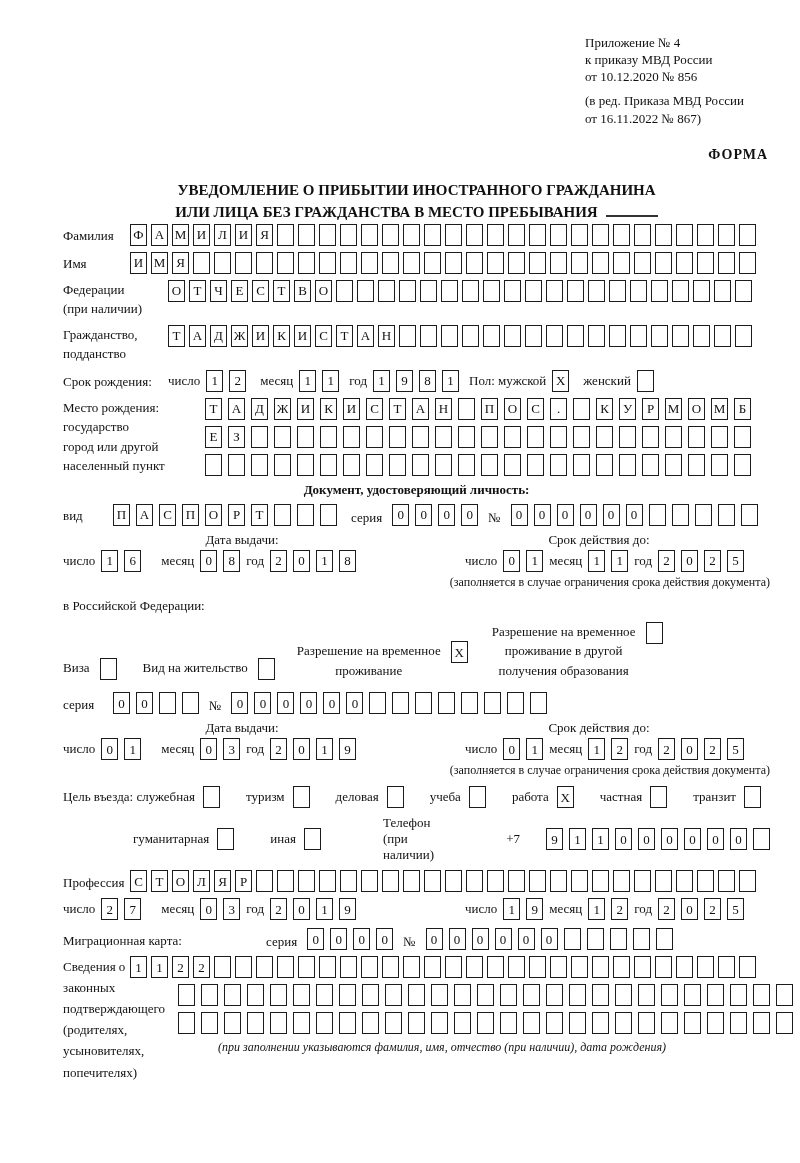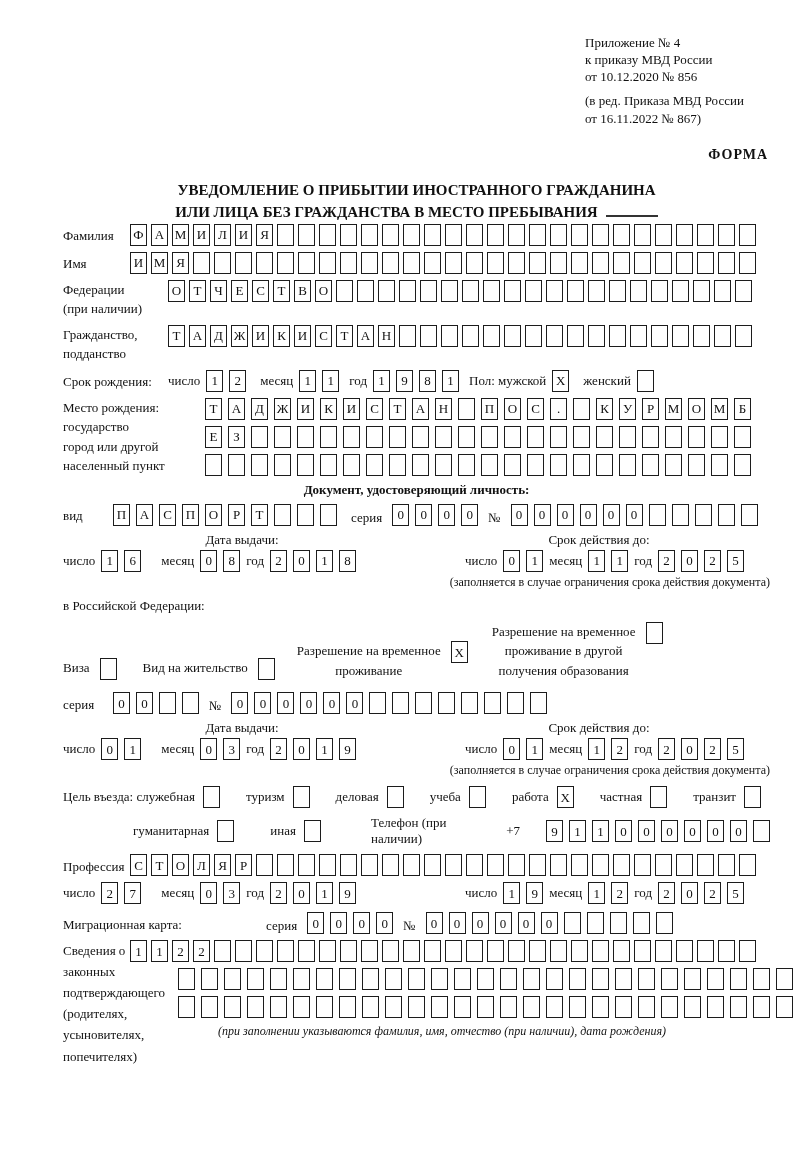--- a/index.html
+++ b/index.html
@@ -22,21 +22,21 @@
   .lbl{flex-shrink:0;line-height:1.5;}
   .w67{width:67px}.w105{width:105px}.w142{width:142px}.w50{width:50px}
   .boxes{display:flex;gap:4px;flex-wrap:nowrap;}
   .boxes.wide{gap:6px;}
   .cbox{
     box-sizing:border-box;width:17px;height:22px;border:1.6px solid #1c1c1c;
     display:flex;align-items:center;justify-content:center;
     font-size:13px;line-height:1;flex-shrink:0;background:#fff;
   }
   .seg{display:flex;align-items:center;gap:6px;}
-  .ml10{margin-left:10px}.ml14{margin-left:14px}.ml20{margin-left:24px}.ml28{margin-left:28px}
+  .ml10{margin-left:10px}.ml14{margin-left:14px}.ml20{margin-left:36px}.ml28{margin-left:28px}
   
   .dhead{display:flex;margin:4px 0 2px;gap:7px;}
   .dhead .h1{width:358px;text-align:center;}
   .dhead .h2{flex:1;text-align:center;}
   .drow{display:flex;align-items:center;margin-bottom:3px;}
   .dgroup{display:flex;align-items:center;gap:6px;}
   .dgroup .gsp{width:8px;}
   .dleft{width:358px;}
   .dright{margin-left:44px;}
   .note{text-align:right;font-size:12px;margin:0 0 8px;}

